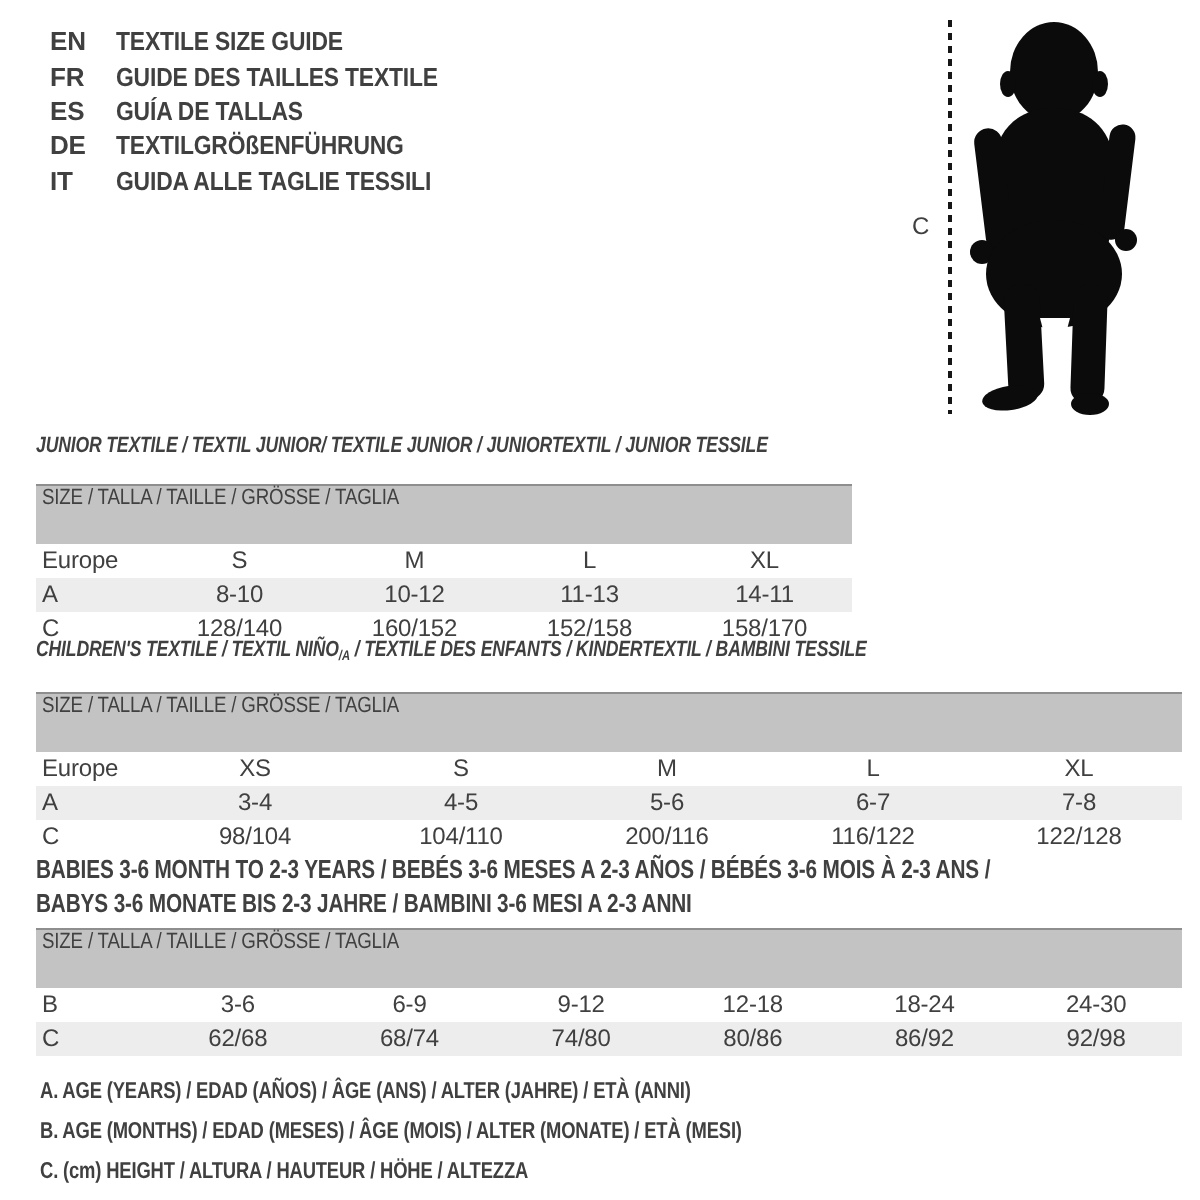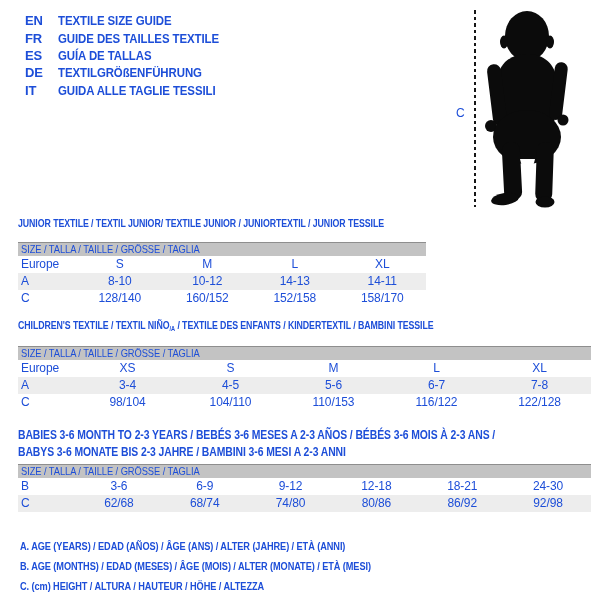--- a/index.html
+++ b/index.html
@@ -1,18 +1,18 @@
 <!DOCTYPE html>
 <html><head>
 <meta charset="utf-8">
 <style>
   html,body { margin:0; padding:0; background:#ffffff; }
   .page {
     position:relative; width:600px; height:600px; background:#ffffff;
-    font-family:"Liberation Sans", sans-serif; color:#1d4ed8; overflow:hidden;
+    font-family:"Liberation Sans", sans-serif; color:#404040; overflow:hidden;
     letter-spacing:-0.1px;
   }
   
   .cx80,.cx85,.cx88 { display:inline-block; transform-origin:0 50%; white-space:nowrap; }
   .cx80 { transform:scaleX(0.80); }
   .cx85 { transform:scaleX(0.85); }
   .cx88 { transform:scaleX(0.88); }
 
   
   .lang-block { position:absolute; left:25px; top:12px; font-size:13px; font-weight:bold; }
@@ -26,24 +26,24 @@
   }
   .marker-c { position:absolute; left:456px; top:106px; font-size:12px; }
 
   .baby { position:absolute; left:483px; top:10px; width:90px; height:198px; }
 
   
   .tbl { position:absolute; left:18px; }
   .t1 { top:217px; width:408px; }
   .t2 { top:319px; width:573px; }
   .t3 { top:426px; width:573px; }
-  .t-title { font-size:11px; font-weight:bold; line-height:12px; height:12px; white-space:nowrap; }
+  .t-title { font-size:11px; font-weight:bold; line-height:12px; height:12px; white-space:nowrap;font-style:italic; }
   .t-title2 { font-size:13px; font-weight:bold; line-height:17px; white-space:nowrap; }
   .t-bar {
-    box-sizing:border-box; height:14px; background:#c3c3c3; border-top:1px solid #8e8e8e;
+    box-sizing:border-box; height:30px; background:#c3c3c3; border-top:1px solid #8e8e8e;
     font-size:11px; line-height:11px; padding:1px 0 0 3px;
   }
   .t1 .t-bar { margin-top:13px; }
   .t2 .t-bar { margin-top:15px; }
   .t3 .t-bar { margin-top:4px; }
   .t-row { display:flex; height:17px; line-height:17px; font-size:12px; }
   .t-row .lab { flex:0 0 58px; width:58px; padding-left:3px; box-sizing:border-box; }
   .t-row .cell { flex:1; text-align:center; }
   .shade { background:#ededed; }
   .sub { font-size:7px; vertical-align:-2px; letter-spacing:0; }
@@ -109,21 +109,21 @@
       <div class="lab">Europe</div>
       <div class="cell">S</div>
       <div class="cell">M</div>
       <div class="cell">L</div>
       <div class="cell">XL</div>
     </div>
     <div class="t-row shade">
       <div class="lab">A</div>
       <div class="cell">8-10</div>
       <div class="cell">10-12</div>
-      <div class="cell">14-13</div>
+      <div class="cell">11-13</div>
       <div class="cell">14-11</div>
     </div>
     <div class="t-row">
       <div class="lab">C</div>
       <div class="cell">128/140</div>
       <div class="cell">160/152</div>
       <div class="cell">152/158</div>
       <div class="cell">158/170</div>
     </div>
   </div>
@@ -146,37 +146,37 @@
       <div class="cell">3-4</div>
       <div class="cell">4-5</div>
       <div class="cell">5-6</div>
       <div class="cell">6-7</div>
       <div class="cell">7-8</div>
     </div>
     <div class="t-row">
       <div class="lab">C</div>
       <div class="cell">98/104</div>
       <div class="cell">104/110</div>
-      <div class="cell">110/153</div>
+      <div class="cell">200/116</div>
       <div class="cell">116/122</div>
       <div class="cell">122/128</div>
     </div>
   </div>
 
   <div class="tbl t3">
     <div class="t-title2"><span class="cx80">BABIES 3-6 MONTH TO 2-3 YEARS / BEBÉS 3-6 MESES A 2-3 AÑOS / BÉBÉS 3-6 MOIS À 2-3 ANS /</span></div>
     <div class="t-title2"><span class="cx80">BABYS 3-6 MONATE BIS 2-3 JAHRE / BAMBINI 3-6 MESI A 2-3 ANNI</span></div>
     <div class="t-bar"><span class="cx85">SIZE / TALLA / TAILLE / GRÖSSE / TAGLIA</span></div>
     <div class="t-row">
       <div class="lab">B</div>
       <div class="cell">3-6</div>
       <div class="cell">6-9</div>
       <div class="cell">9-12</div>
       <div class="cell">12-18</div>
-      <div class="cell">18-21</div>
+      <div class="cell">18-24</div>
       <div class="cell">24-30</div>
     </div>
     <div class="t-row shade">
       <div class="lab">C</div>
       <div class="cell">62/68</div>
       <div class="cell">68/74</div>
       <div class="cell">74/80</div>
       <div class="cell">80/86</div>
       <div class="cell">86/92</div>
       <div class="cell">92/98</div>

